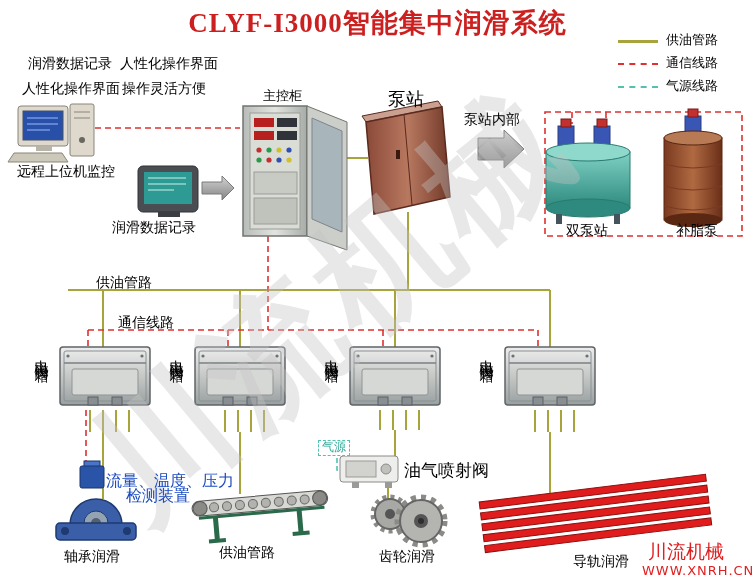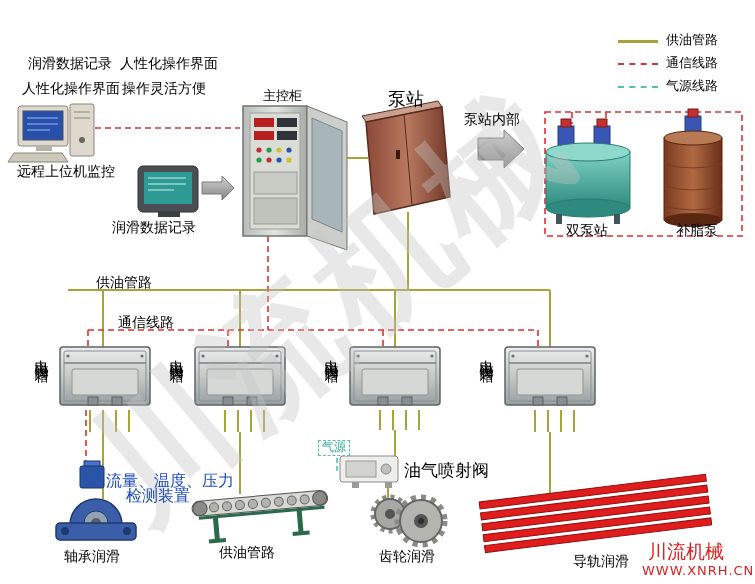--- a/index.html
+++ b/index.html
@@ -261,20 +261,21 @@
       <rect x="482" y="488" width="228" height="7" fill="#e01c1c" stroke="#8a0f0f"></rect>
       <rect x="482" y="499" width="228" height="7" fill="#e01c1c" stroke="#8a0f0f"></rect>
       <rect x="482" y="510" width="228" height="7" fill="#e01c1c" stroke="#8a0f0f"></rect>
       <rect x="482" y="521" width="228" height="7" fill="#e01c1c" stroke="#8a0f0f"></rect>
       <rect x="482" y="532" width="228" height="7" fill="#e01c1c" stroke="#8a0f0f"></rect>
     </g>
   </svg>
 
   <div class="watermark">川流机械</div>
 
+  <div class="lbl title">CLYF-I3000智能集中润滑系统</div>
 
   <span class="legend-line ll-supply" style="left:618px;top:40px"></span>
   <div class="lbl legend-label" style="left:666px;top:33px">供油管路</div>
   <span class="legend-line ll-comm" style="left:618px;top:63px"></span>
   <div class="lbl legend-label" style="left:666px;top:56px">通信线路</div>
   <span class="legend-line ll-air" style="left:618px;top:86px"></span>
   <div class="lbl legend-label" style="left:666px;top:79px">气源线路</div>
 
   <div class="lbl" style="left:28px;top:55px">润滑数据记录</div>
   <div class="lbl" style="left:120px;top:55px">人性化操作界面</div>

